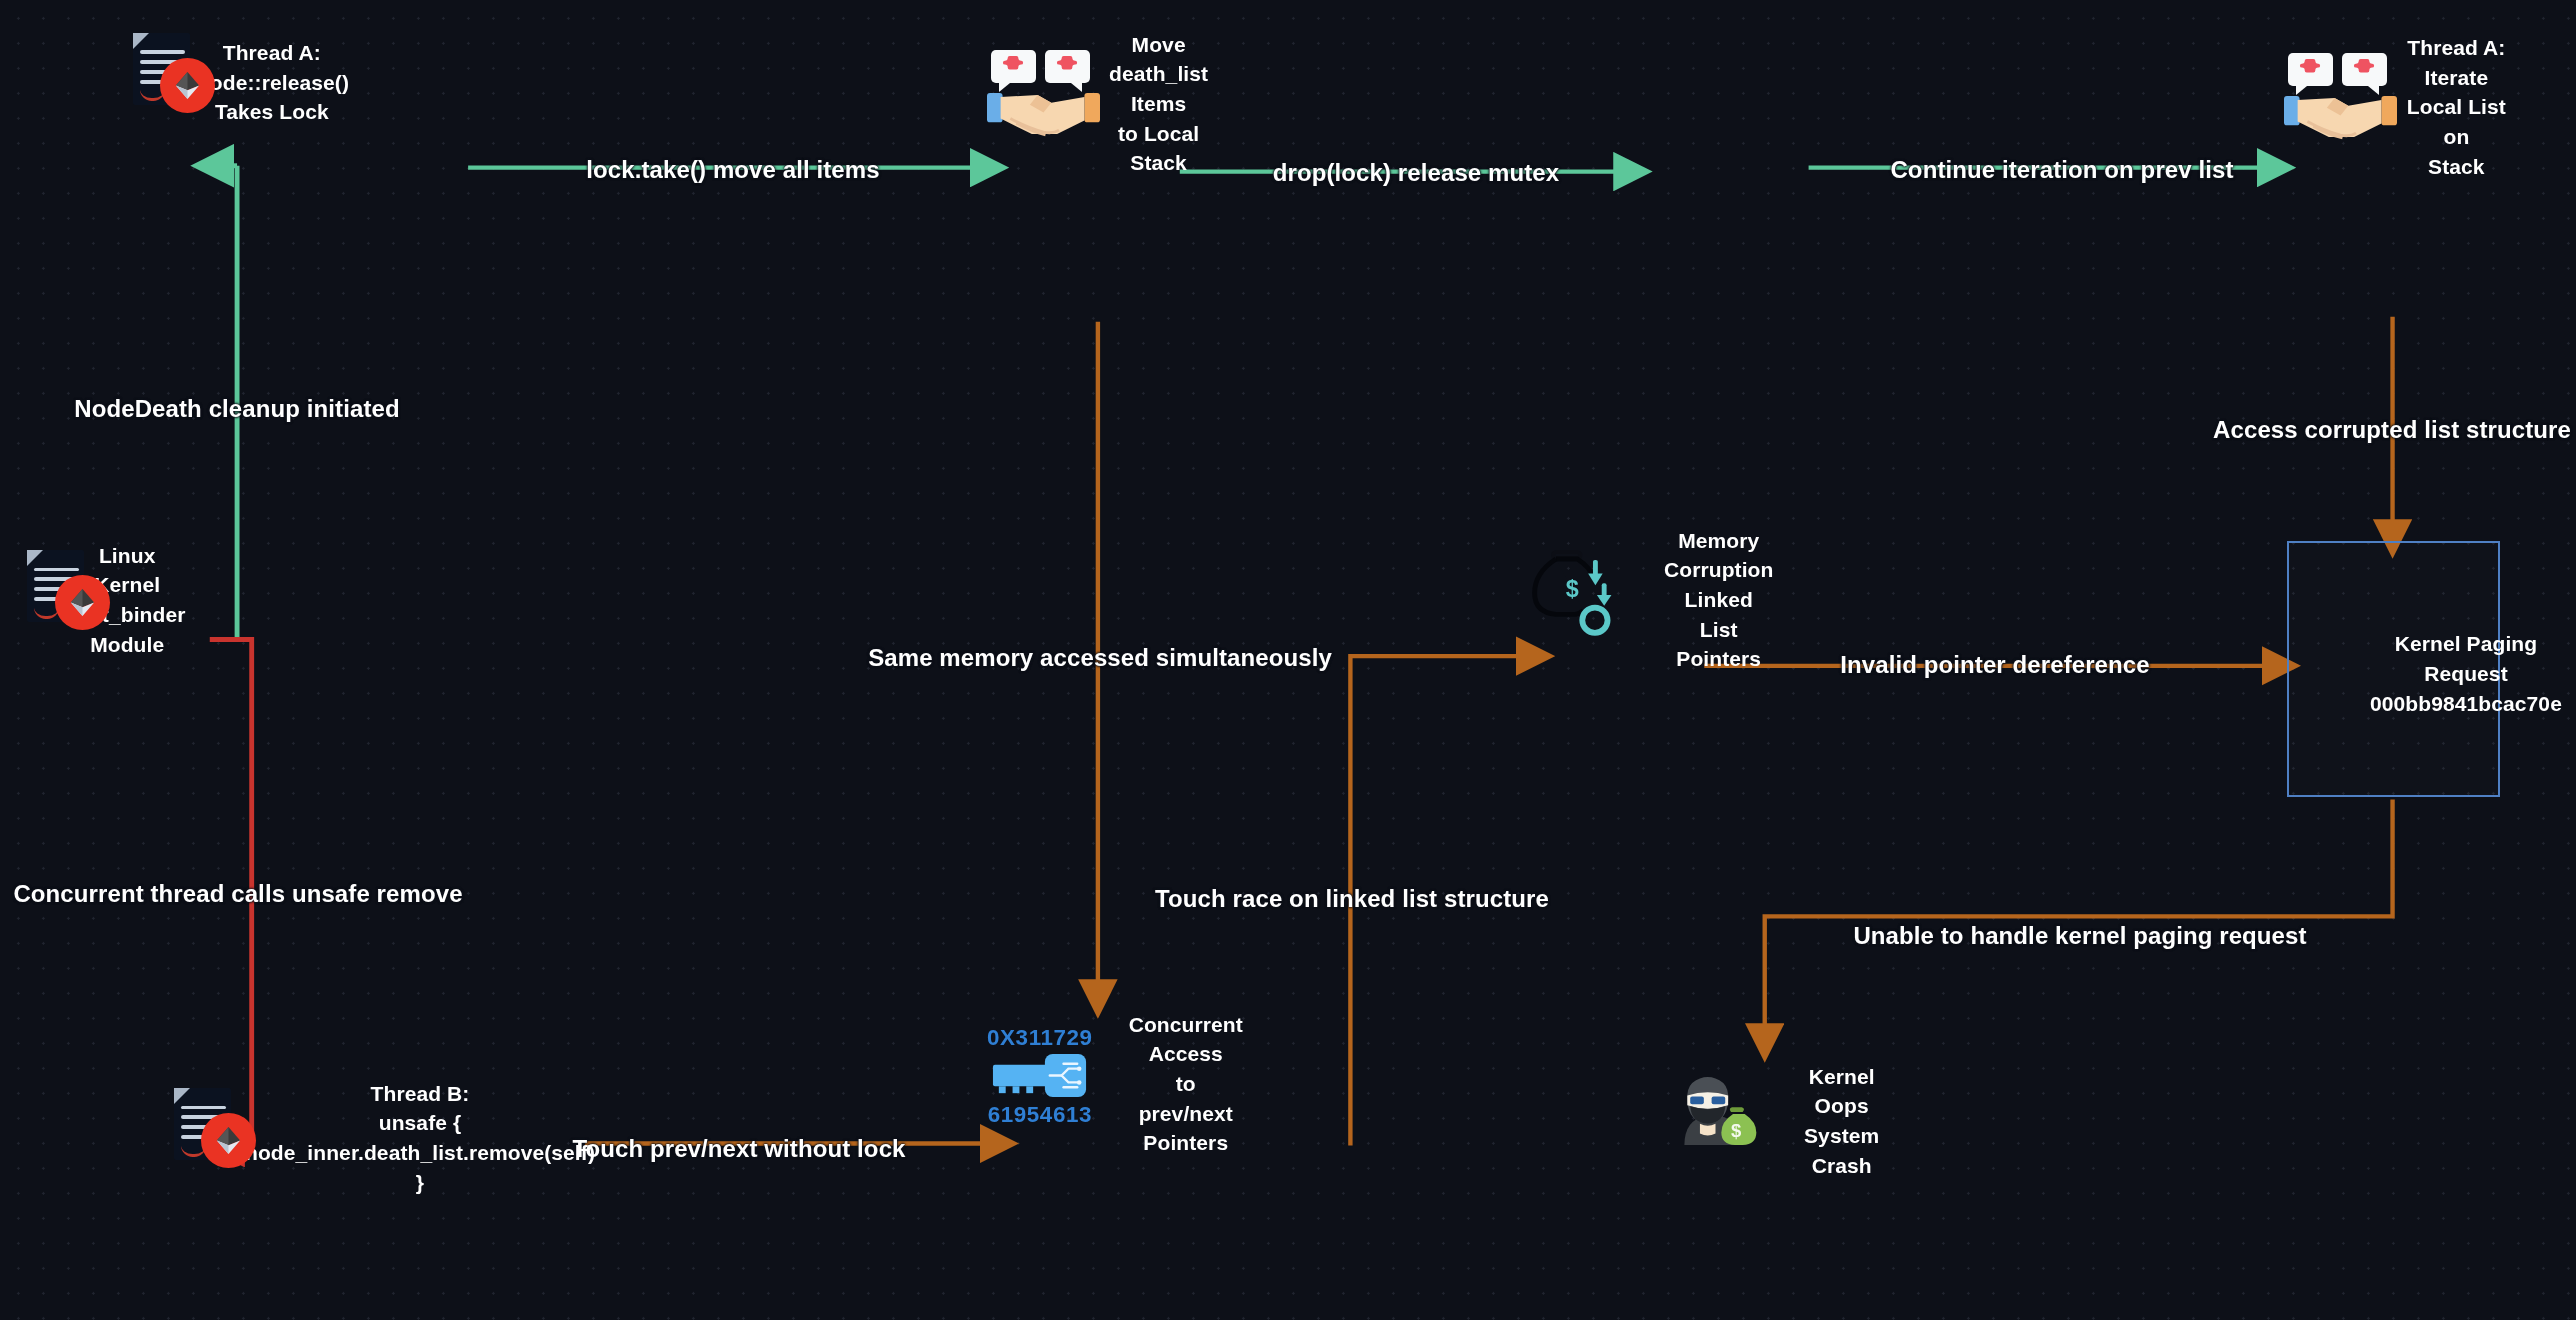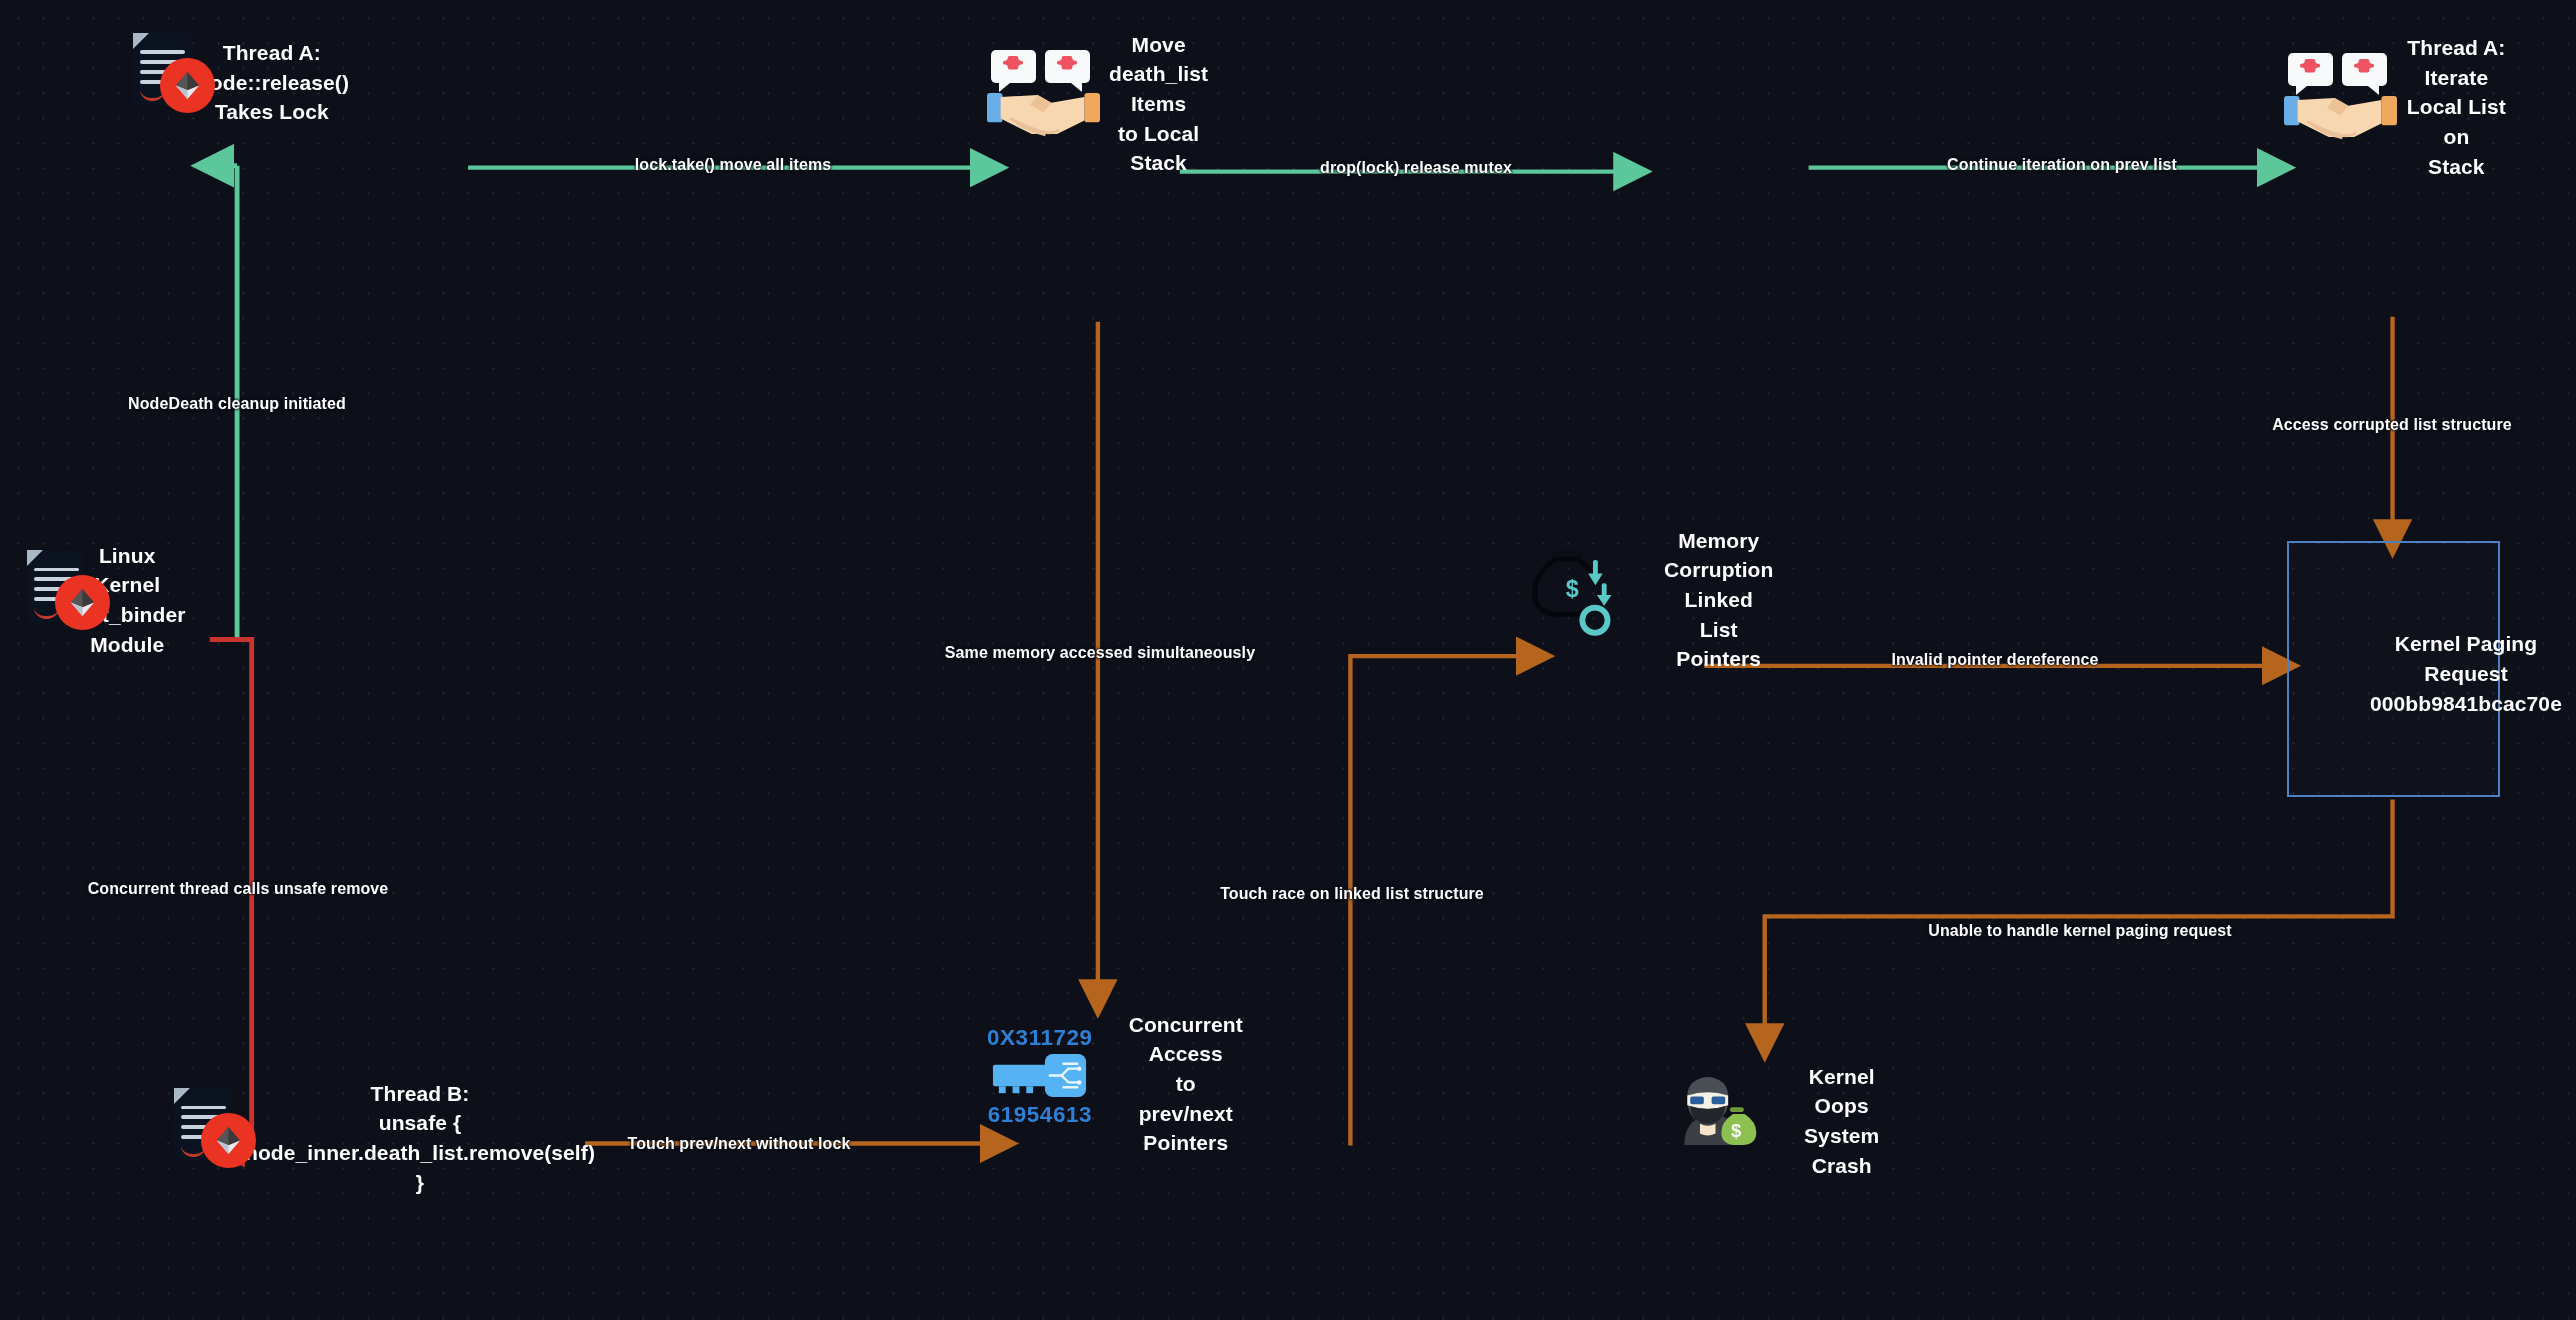--- a/index.html
+++ b/index.html
@@ -26,21 +26,21 @@
   }
   .node.selected{
     border:2px solid #4f80c4;
     background:rgba(255,255,255,0.012);
     padding:15.6px 17.6px 19.5px 17.6px;
     box-sizing:border-box;
   }
 
   .edge-label{
     position:absolute;
-    font-size:16px;font-weight:700;color:#ffffff;
+    font-size:24px;font-weight:700;color:#ffffff;
     white-space:nowrap;letter-spacing:0.1px;
     text-shadow:0 0 2.9px #0d1018, 0 0 2.9px #0d1018, 0 0 2px #0d1018;
   }
   .edge-label.center{transform:translateX(-50%);}
 
   
   .ic{position:relative;}
 
   
   .doc-wrap{width:94px;height:94px;position:relative;}

